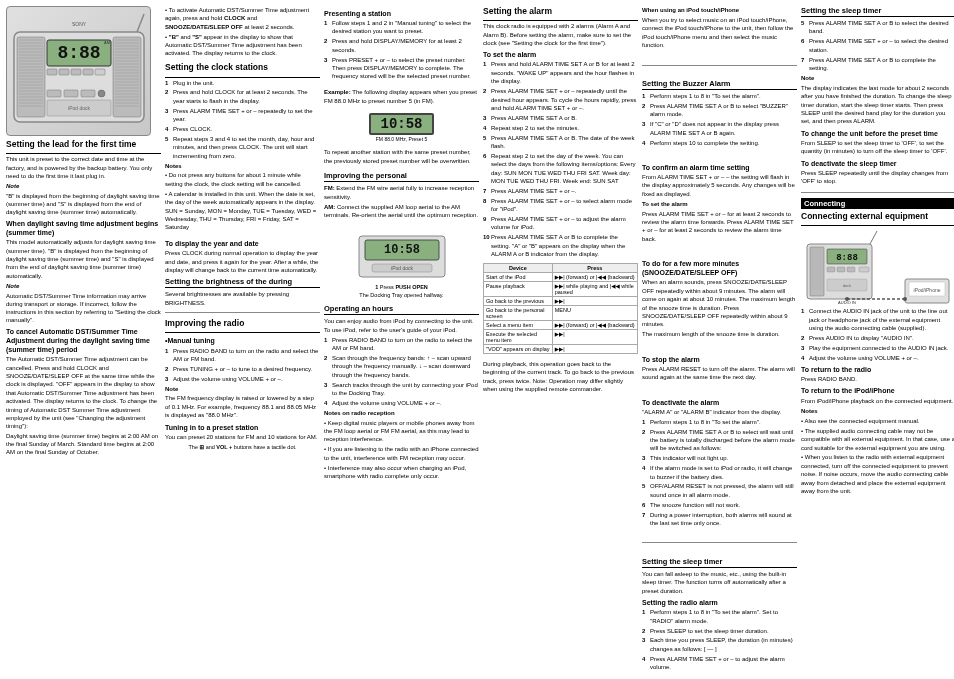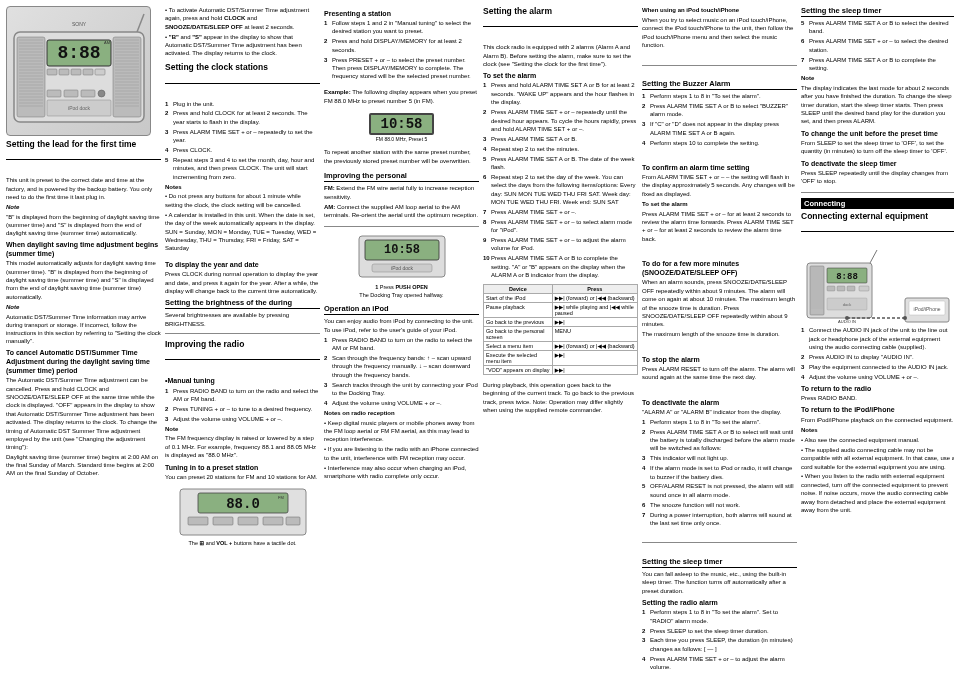--- a/index.html
+++ b/index.html
@@ -21,41 +21,41 @@
       gap: 4px;
     }
     
     .col {
       display: flex;
       flex-direction: column;
       gap: 3px;
     }
     .col-1 { width: 155px; flex-shrink: 0; }
     .col-2 { width: 155px; flex-shrink: 0; }
-    .col-3 { width: 155px; flex-shrink: 0; }
+    .col-3 { width: 155px; flex-shrink: 0; align-items: center; }
     .col-4 { width: 155px; flex-shrink: 0; }
     .col-5 { width: 155px; flex-shrink: 0; justify-content: space-between; }
     .col-6 { width: 155px; flex-shrink: 0; }
 
     .section-title {
       font-size: 7.5px;
       font-weight: bold;
       color: #000;
       border-bottom: 1px solid #000;
       padding-bottom: 1px;
       margin-bottom: 2px;
       line-height: 1.2;
     }
     .section-title-lg {
       font-size: 8.5px;
       font-weight: bold;
       color: #000;
       border-bottom: 1.5px solid #000;
-      padding-bottom: 10px;
-      margin-bottom: 16px;
+      padding-bottom: 4px;
+      margin-bottom: 1px;
       line-height: 1.2;
     }
     .subsection-title {
       font-size: 7px;
       font-weight: bold;
       color: #000;
       margin-top: 3px;
       margin-bottom: 1px;
       line-height: 1.3;
     }
@@ -297,33 +297,20 @@
         <li><span class="num">3</span><span>Adjust the volume using VOLUME + or –.</span></li>
       </ol>
       <div class="body-text">
         <p><span class="bold">Note</span></p>
         <p>The FM frequency display is raised or lowered by a step of 0.1 MHz. For example, frequency 88.1 and 88.05 MHz is displayed as "88.0 MHz".</p>
       </div>
       <div class="subsection-title">Tuning in to a preset station</div>
       <div class="body-text">You can preset 20 stations for FM and 10 stations for AM.</div>
     </div>
 
-    <div style="display:flex; justify-content:center; margin-top:3px;">
-      <svg width="130" height="50" viewBox="0 0 130 50">
-        <rect x="2" y="2" width="126" height="46" rx="3" fill="#e0e0e0" stroke="#888" stroke-width="1"></rect>
-        <rect x="20" y="6" width="90" height="20" rx="2" fill="#8ab080" stroke="#444" stroke-width="0.8"></rect>
-        <text x="65" y="21" text-anchor="middle" font-size="14" font-weight="bold" font-family="Courier New" fill="#111">88.0</text>
-        <text x="100" y="12" font-size="4" fill="#333">FM</text>
-        <rect x="10" y="30" width="20" height="8" rx="1" fill="#bbb" stroke="#666" stroke-width="0.5"></rect>
-        <rect x="35" y="30" width="20" height="8" rx="1" fill="#bbb" stroke="#666" stroke-width="0.5"></rect>
-        <rect x="60" y="30" width="20" height="8" rx="1" fill="#bbb" stroke="#666" stroke-width="0.5"></rect>
-        <rect x="85" y="30" width="20" height="8" rx="1" fill="#bbb" stroke="#666" stroke-width="0.5"></rect>
-        <rect x="108" y="30" width="14" height="8" rx="1" fill="#bbb" stroke="#666" stroke-width="0.5"></rect>
-      </svg>
-    </div>
     <div class="body-text" style="font-size:5.5px; text-align:center;">
       The <span class="bold">⊞</span> and <span class="bold">VOL +</span> buttons have a tactile dot.
     </div>
   </div>
 
   <div class="col col-3">
     <div>
       <div class="subsection-title">Presenting a station</div>
       <ol class="numbered-list">
         <li><span class="num">1</span><span>Follow steps 1 and 2 in "Manual tuning" to select the desired station you want to preset.</span></li>
@@ -365,21 +352,21 @@
         <text x="45" y="19" text-anchor="middle" font-size="12" font-weight="bold" font-family="Courier New" fill="#111">10:58</text>
         <rect x="15" y="30" width="60" height="8" rx="2" fill="#ccc" stroke="#888" stroke-width="0.5"></rect>
         <text x="45" y="36" text-anchor="middle" font-size="5" fill="#555">iPod dock</text>
       </svg>
     </div>
     <div class="body-text" style="font-size:5.5px; text-align:center; margin-bottom:2px;">
       <span class="bold">1</span> Press <span class="bold">PUSH OPEN</span><br>The Docking Tray opened halfway.
     </div>
 
     <div>
-      <div class="section-title">Operation an iPod</div>
+      <div class="section-title">Operating an hours</div>
       <div class="body-text">
         <p>You can enjoy audio from iPod by connecting to the unit. To use iPod, refer to the user's guide of your iPod.</p>
       </div>
       <ol class="numbered-list">
         <li><span class="num">1</span><span>Press RADIO BAND to turn on the radio to select the AM or FM band.</span></li>
         <li><span class="num">2</span><span>Scan through the frequency bands: ↑ – scan upward through the frequency manually. ↓ – scan downward through the frequency bands.</span></li>
         <li><span class="num">3</span><span>Search tracks through the unit by connecting your iPod to the Docking Tray.</span></li>
         <li><span class="num">4</span><span>Adjust the volume using VOLUME + or –.</span></li>
       </ol>
       <div class="body-text">

